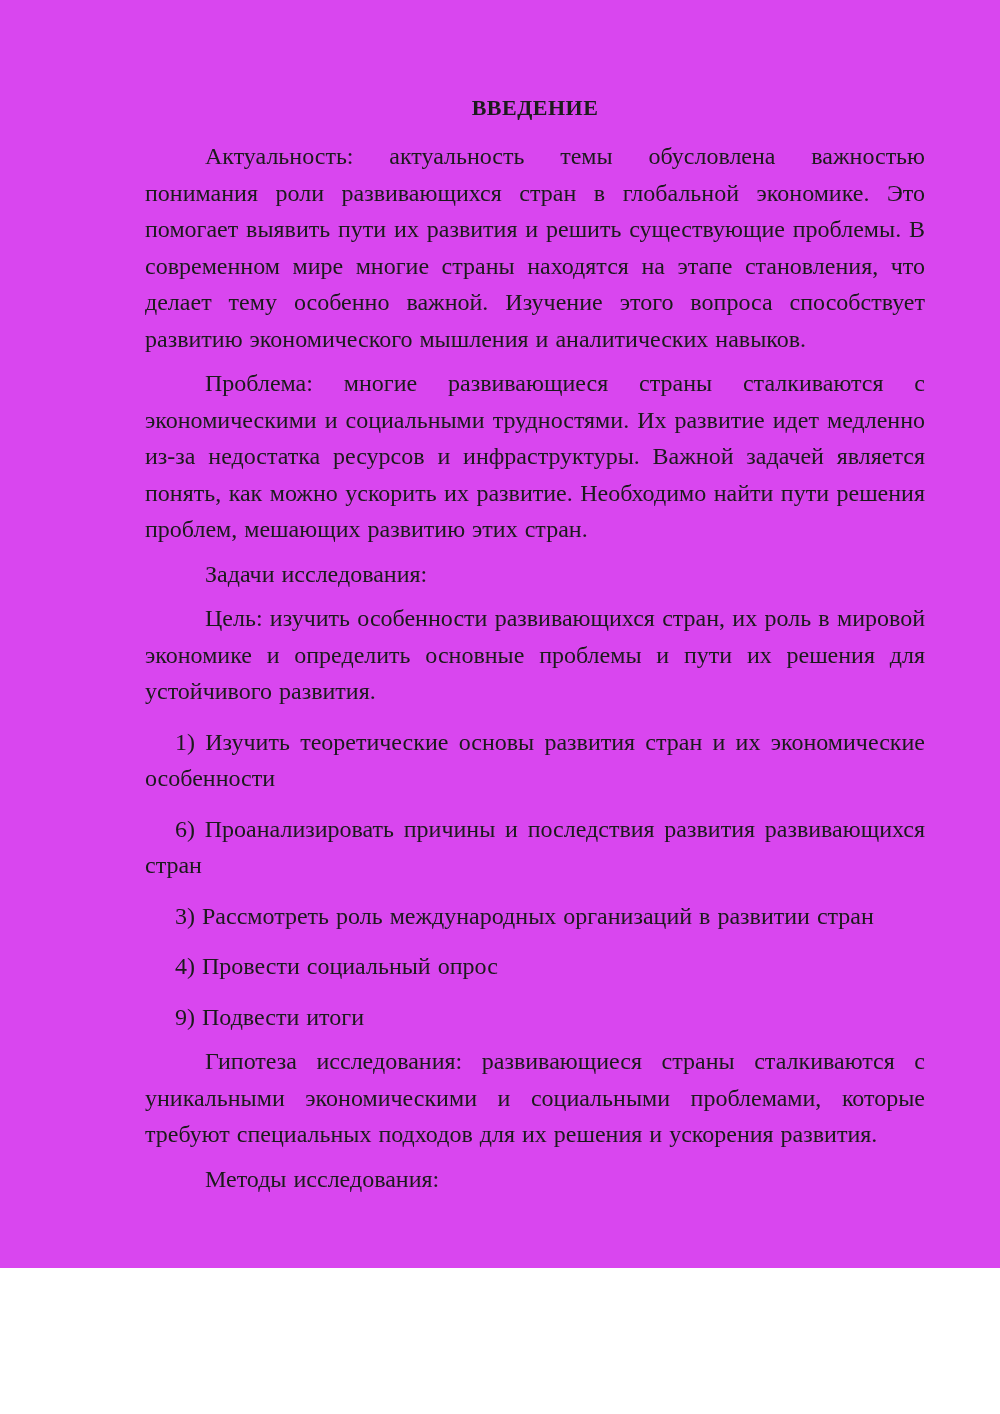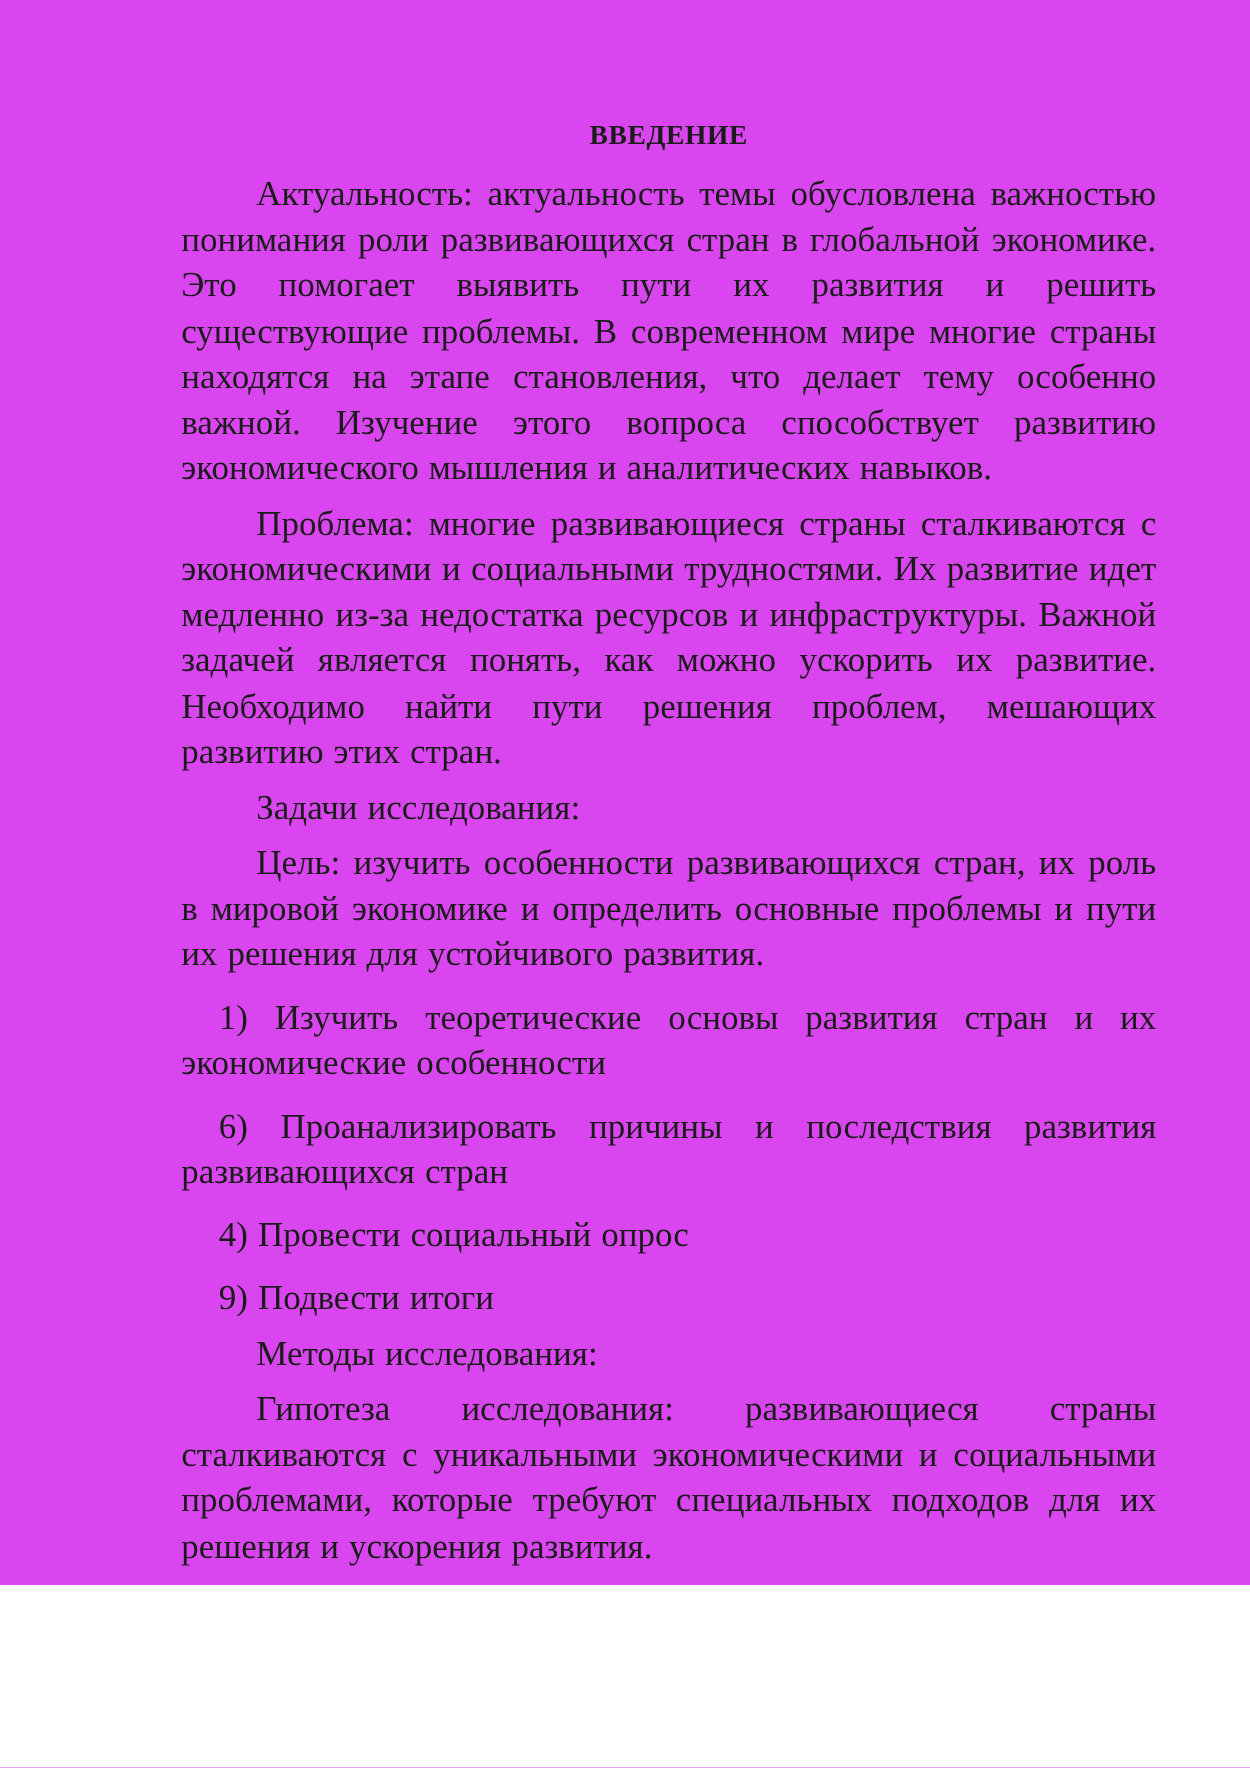--- a/index.html
+++ b/index.html
@@ -26,21 +26,21 @@
     .doc-title {
       margin: 0 0 12px 0;
       text-align: center;
       font-weight: bold;
       font-size: 22px;
       line-height: 36px;
       letter-spacing: 0.5px;
     }
     p.para {
       margin: 0 0 8px 0;
-      font-size: 28px;
+      font-size: 24px;
       line-height: 36.5px;
       text-align: justify;
       text-justify: inter-word;
       word-spacing: 1px;
     }
     p.indent {
       text-indent: 60px;
     }
     p.list-indent {
       text-indent: 30px;
@@ -63,21 +63,22 @@
   <div class="content">
     <h1 class="doc-title">ВВЕДЕНИЕ</h1>
 
     <p class="para indent">Актуальность: актуальность темы обусловлена важностью понимания роли развивающихся стран в глобальной экономике. Это помогает выявить пути их развития и решить существующие проблемы. В современном мире многие страны находятся на этапе становления, что делает тему особенно важной. Изучение этого вопроса способствует развитию экономического мышления и аналитических навыков.</p>
     <p class="para indent">Проблема: многие развивающиеся страны сталкиваются с экономическими и социальными трудностями. Их развитие идет медленно из-за недостатка ресурсов и инфраструктуры. Важной задачей является понять, как можно ускорить их развитие. Необходимо найти пути решения проблем, мешающих развитию этих стран.</p>
     <p class="para indent">Задачи исследования:</p>
     <p class="para indent">Цель: изучить особенности развивающихся стран, их роль в мировой экономике и определить основные проблемы и пути их решения для устойчивого развития.</p>
 
     <p class="para list-indent">1) Изучить теоретические основы развития стран и их экономические особенности</p>
     <p class="para list-indent">6) Проанализировать причины и последствия развития развивающихся стран</p>
+    <p class="para list-indent">3) Рассмотреть роль международных организаций в развитии стран</p>
     <p class="para list-indent">4) Провести социальный опрос</p>
     <p class="para list-indent">9) Подвести итоги</p>
 
+    <p class="para indent">Гипотеза исследования: развивающиеся страны сталкиваются с уникальными экономическими и социальными проблемами, которые требуют специальных подходов для их решения и ускорения развития.</p>
     <p class="para indent">Методы исследования:</p>
-    <p class="para indent">Гипотеза исследования: развивающиеся страны сталкиваются с уникальными экономическими и социальными проблемами, которые требуют специальных подходов для их решения и ускорения развития.</p>
   </div>
 
   <div class="page-number">3</div>
 </div>
 
 </body></html>

